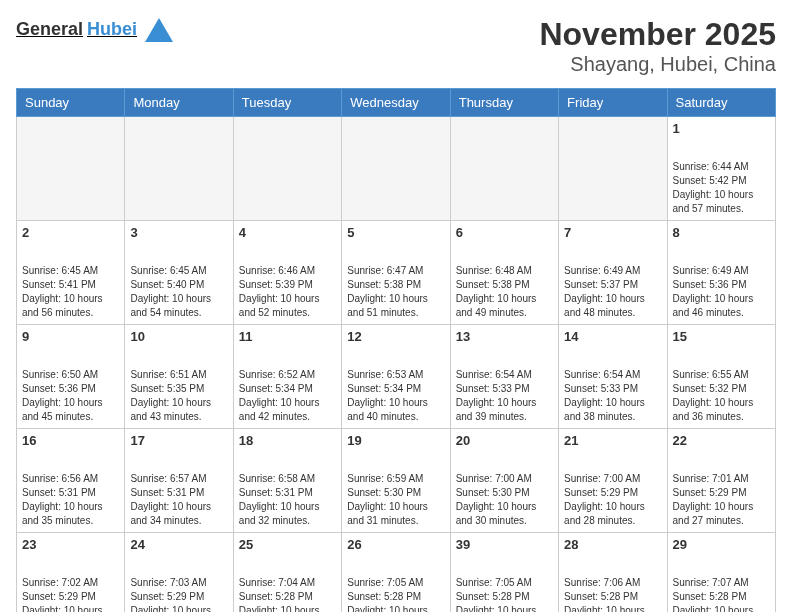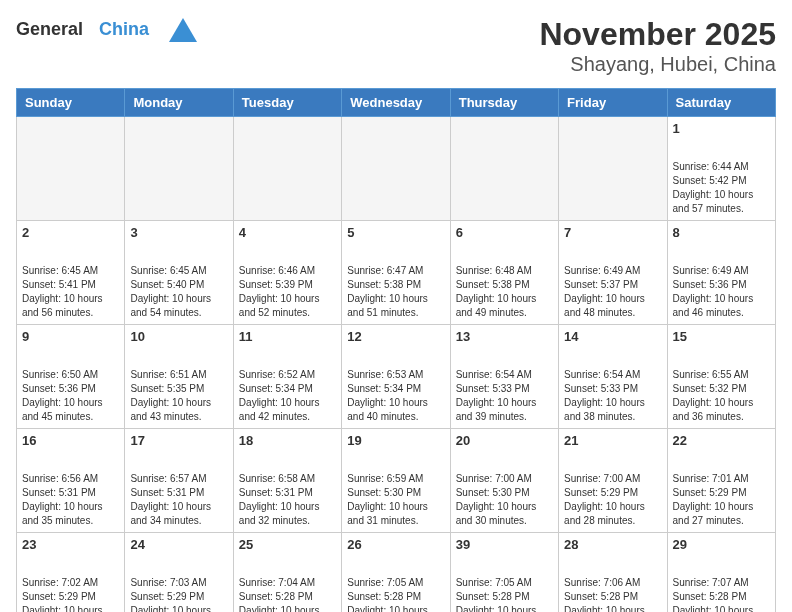--- a/index.html
+++ b/index.html
@@ -27,21 +27,22 @@
       color: #333;
     }
     .logo-blue {
       font-size: 18px;
       font-weight: bold;
       color: #3a8fd4;
     }
     .logo-text {
       display: flex;
       align-items: center;
-      gap: 16px;
+      gap: 4px;
+      text-decoration: underline;
     }
     .logo-triangle {
       width: 0;
       height: 0;
       border-left: 14px solid transparent;
       border-right: 14px solid transparent;
       border-bottom: 24px solid #3a8fd4;
       margin-left: 4px;
       margin-top: 2px;
     }
@@ -59,21 +60,21 @@
     }
     .calendar {
       width: 100%;
       border-collapse: collapse;
       border: 1px solid #ccc;
     }
     .calendar th {
       background: #3a7abf;
       color: #fff;
       font-size: 13px;
-      font-weight: bold;
+      font-weight: normal;
       padding: 6px 8px;
       text-align: left;
       border: 1px solid #5a9ad4;
     }
     .calendar td {
       vertical-align: top;
       width: 14.28%;
       border: 1px solid #ccc;
       padding: 4px 5px;
       font-size: 10.5px;
@@ -97,21 +98,21 @@
       margin-top: 24px;
     }
   </style>
 </head>
 <body>
 
 <div class="header">
   <div class="logo">
     <div class="logo-text">
       <span class="logo-general">General</span>
-      <span class="logo-blue">China</span>
+      <span class="logo-blue">Hubei</span>
       <div class="logo-triangle"></div>
     </div>
   </div>
   <div class="title-block">
     <div class="month-title">November 2025</div>
     <div class="location-title">Shayang, Hubei, China</div>
   </div>
 </div>
 
 <table class="calendar">

